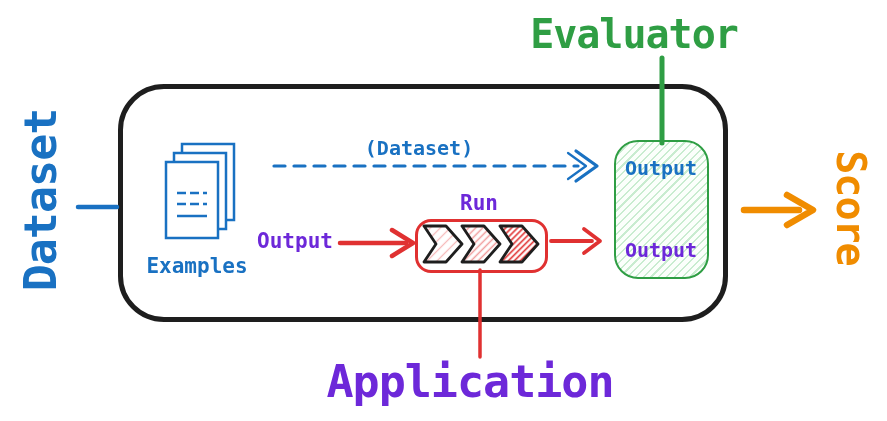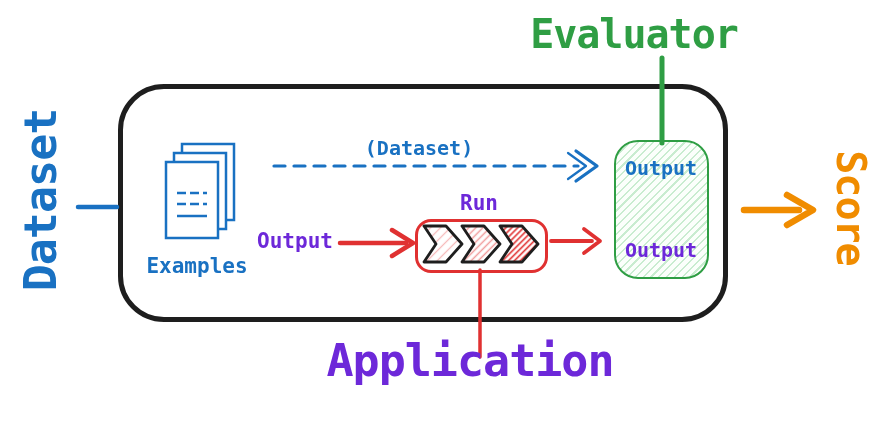--- a/index.html
+++ b/index.html
@@ -130,21 +130,21 @@
       <path d="M500,226 h22 l16,18 l-16,18 h-22 l12,-18 z" fill="url(#hatch3)"></path>
     </g>
   </svg>
 
   <div class="lbl vert-ccw big c-blue" style="left:40px; top:200px;">Dataset</div>
 
   <div class="lbl mid c-green" style="left:621px; top:34px;margin-left:13px;">Evaluator</div>
 
   <div class="lbl vert-cw mid c-orange" style="left:851px; top:208px;">Score</div>
 
-  <div class="lbl big c-red" style="left:470px; top:360px;text-align:right;">Application</div>
+  <div class="lbl big c-red" style="left:470px; top:381px;text-align:right;">Application</div>
 
   <div class="lbl small c-blue" style="left:197px; top:266px;">Examples</div>
 
   <div class="lbl tiny c-blue" style="left:419px; top:148px;">(Dataset)</div>
 
   <div class="lbl small c-red" style="left:295px; top:241px;">Output</div>
 
   <div class="lbl small c-red" style="left:479px; top:203px;">Run</div>
 
   <div class="lbl tiny c-blue" style="left:661px; top:168px;">Output</div>

